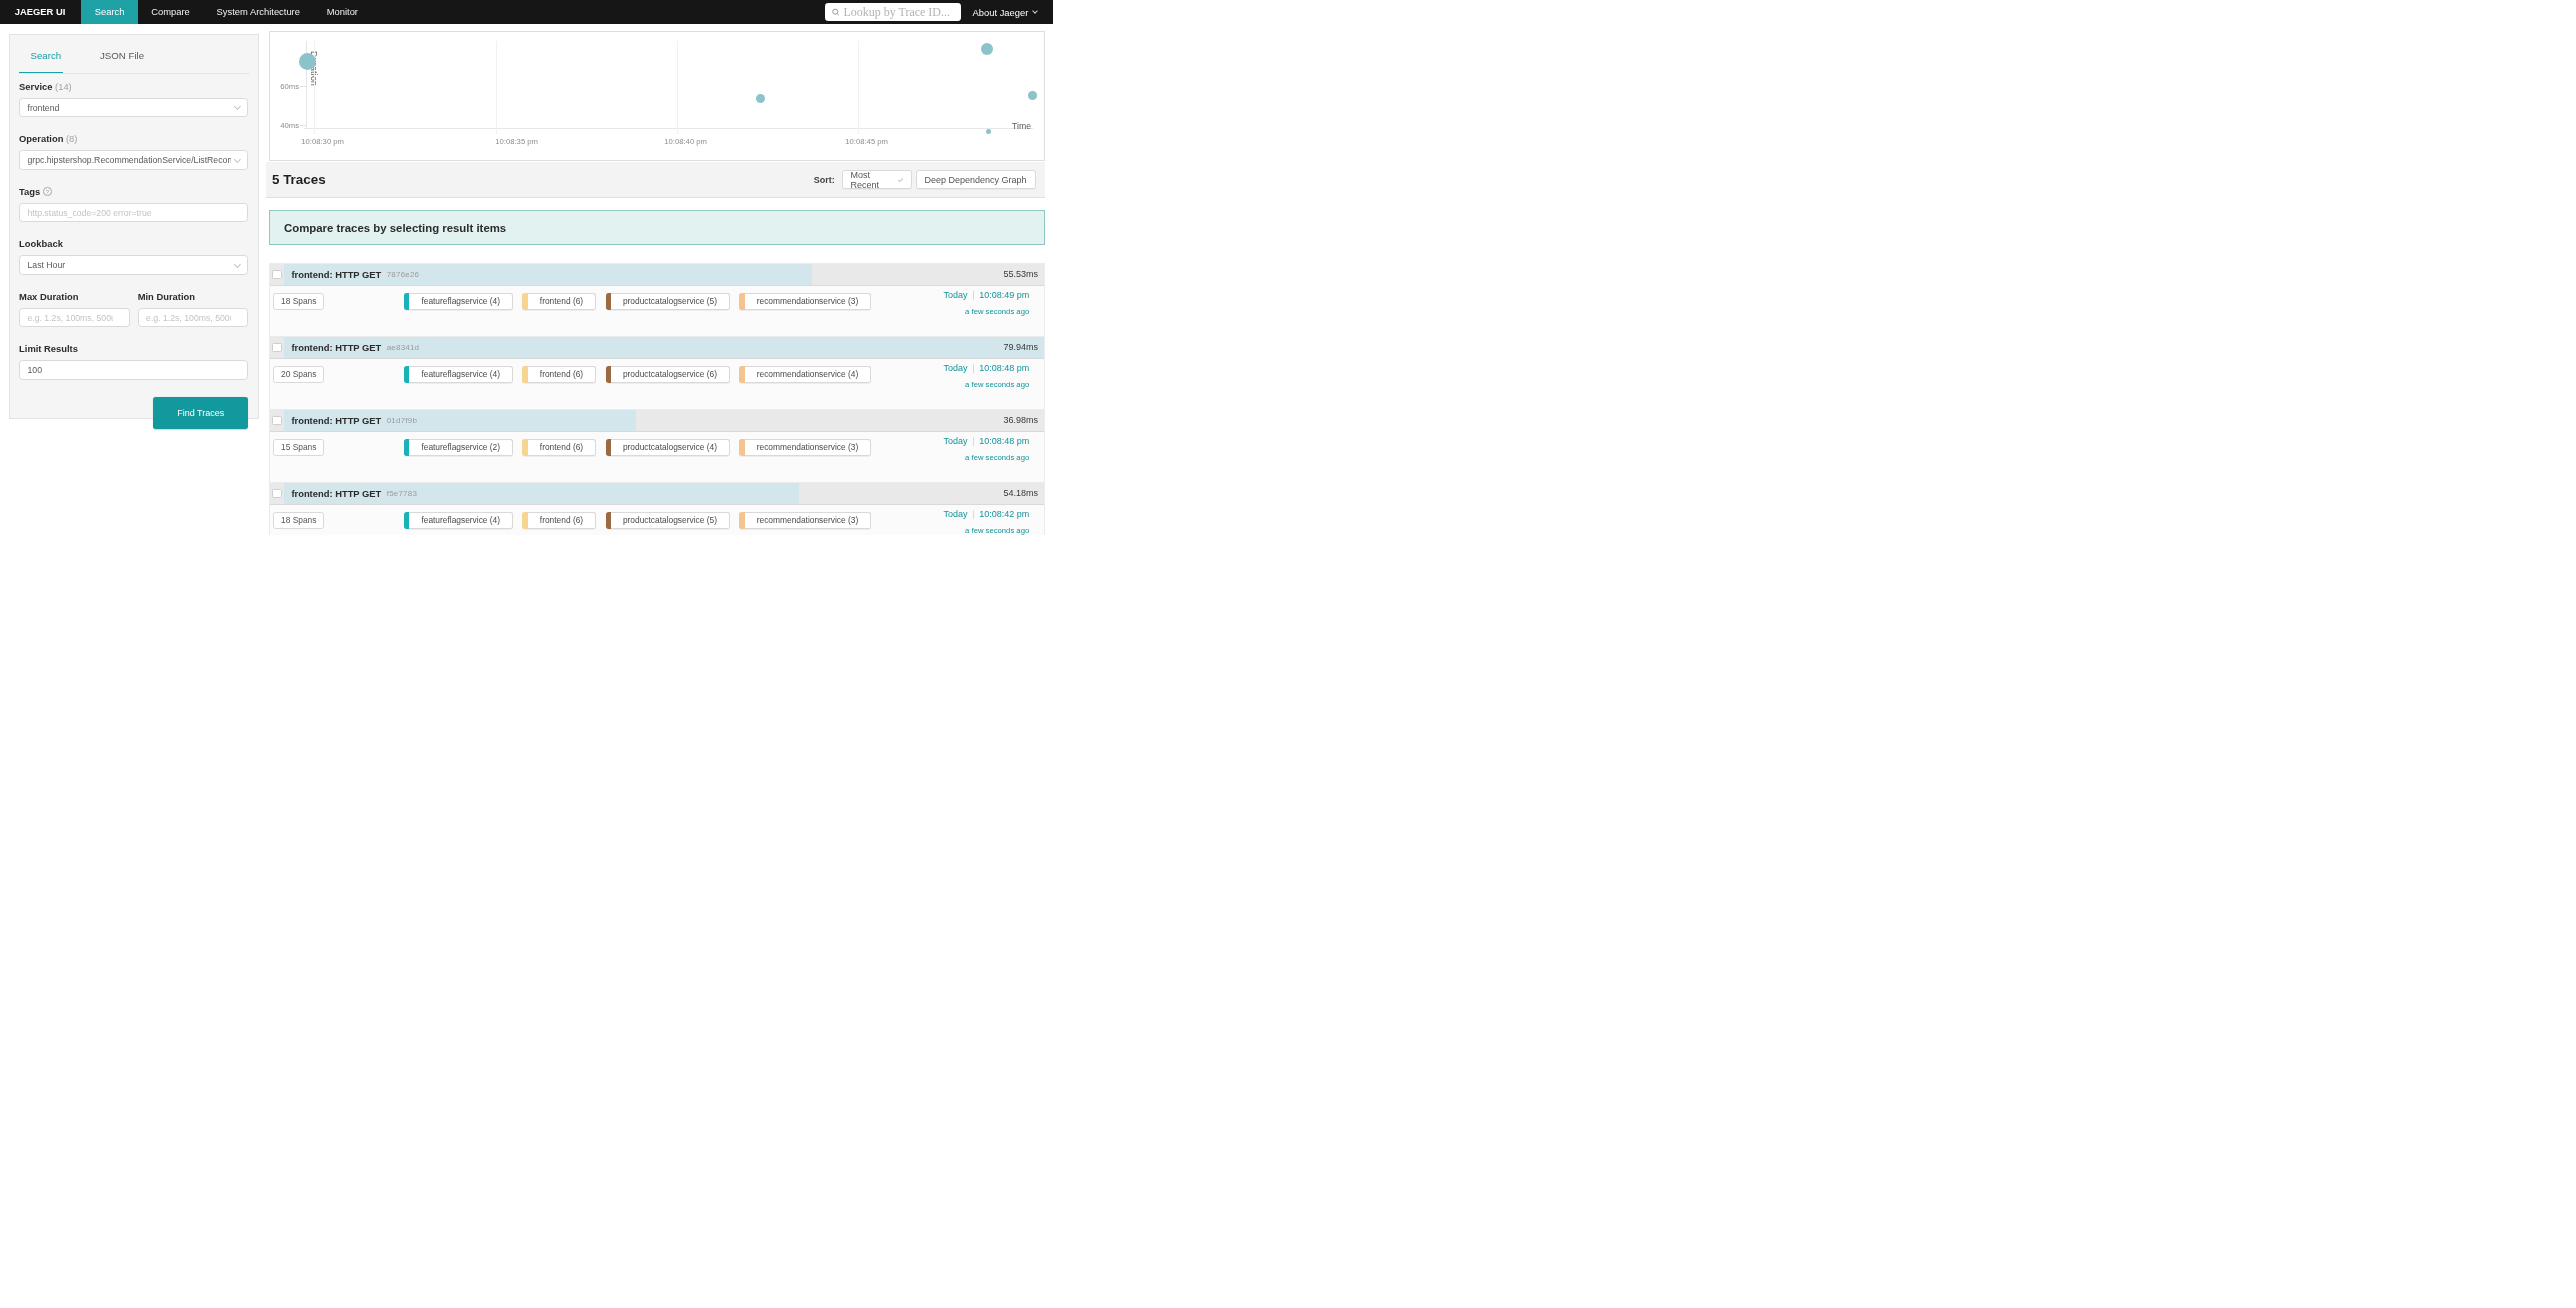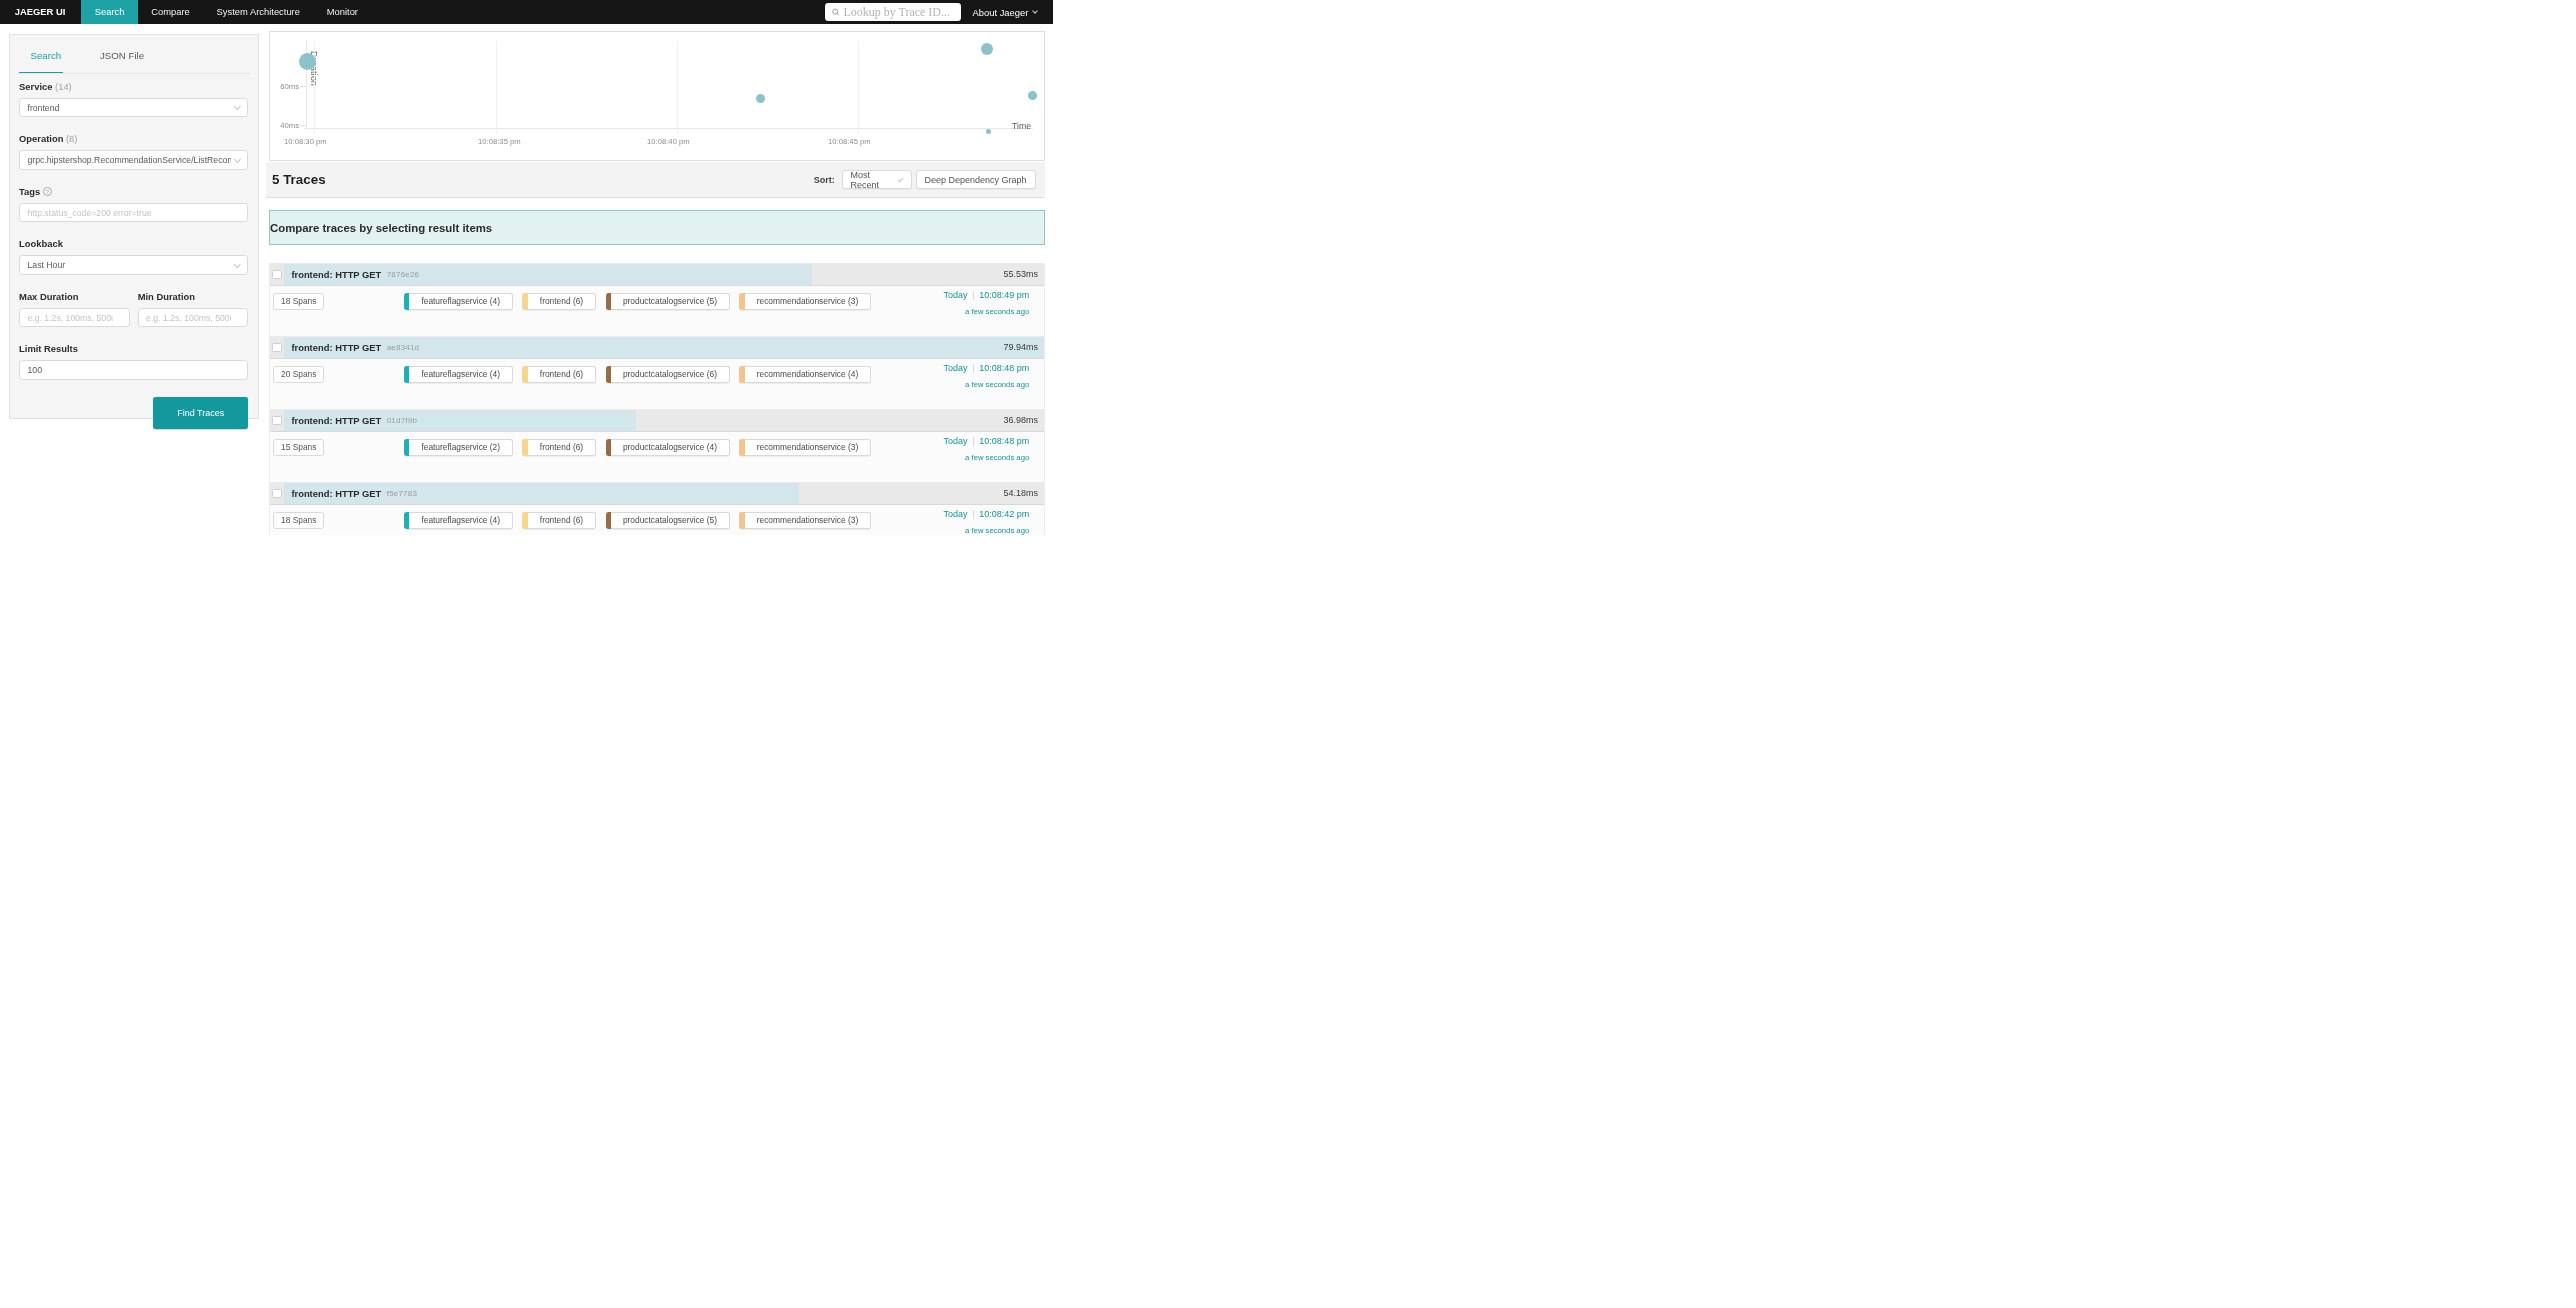--- a/index.html
+++ b/index.html
@@ -40,37 +40,37 @@
   .two-col .col { width:111px; }
   .find-btn { float:right; margin-top:0.7px; height:32px; padding:0 24px; background:#11999e; color:#fff; border:none; border-radius:2.7px; font-size:9px; font-family:"Liberation Sans",sans-serif; cursor:pointer; box-shadow:0 0.7px 1.3px rgba(0,0,0,.18); }
 
   
   .chart-card { position:absolute; left:269px; top:31px; width:776px; height:130px; background:#fff; border:0.7px solid #dedede; overflow:hidden; }
   .axis-v { position:absolute; left:36px; top:9.4px; width:1.3px; height:88px; background:#e7e7e7; }
   .axis-h { position:absolute; left:34px; top:96px; width:729px; height:1.3px; background:#e7e7e7; }
   .gridline-v { position:absolute; top:9.4px; width:0.7px; height:93px; background:#f1f1f1; }
   .ytick-stub { position:absolute; left:30px; width:6px; height:1.3px; background:#e3e3e3; }
   .ylab { position:absolute; right:749px; width:27px; text-align:right; font-size:7.7px; color:#8c8c8c; }
-  .xlab { position:absolute; top:105px; width:60px; margin-left:-30px; text-align:left; font-size:7.7px; color:#8c8c8c; }
+  .xlab { position:absolute; top:105px; width:60px; margin-left:-30px; text-align:right; font-size:7.7px; color:#8c8c8c; }
   .axis-name-y { position:absolute; left:39px; top:19px; writing-mode:vertical-rl; font-size:8.7px; color:#595959; letter-spacing:0.3px; }
   .axis-name-x { position:absolute; left:742px; top:89px; font-size:8.7px; color:#595959; }
   .dot { position:absolute; border-radius:50%; background:#8cc2c9; cursor:pointer; }
 
   
   .results-head { position:absolute; left:266px; top:162px; width:779px; height:36px; background:#f3f3f3; border-bottom:0.7px solid #dfdfdf; display:flex; align-items:center; }
   .results-count { font-size:13.4px; font-weight:bold; color:#1f1f1f; margin-left:6px; }
   .rh-right { margin-left:auto; display:flex; align-items:center; gap:4px; margin-right:9.4px; }
   .sort-label { font-size:9px; color:#434343; font-weight:bold; margin-right:2.7px; }
   .white-btn { height:19.5px; background:#fff; border:0.7px solid #d9d9d9; border-radius:2.7px; display:flex; align-items:center; font-size:9px; color:#555; padding:0 8px; cursor:pointer; box-shadow:0 0.7px 0.7px rgba(0,0,0,.04); }
   .sort-select { width:70px; justify-content:space-between;gap:19px; }
   .sort-select .chev { border-color:#c6c6c6; margin-top:-1.3px; }
 
   
   .banner { position:absolute; left:269px; top:210px; width:776px; height:35px; background:#e2f2f0; border:0.7px solid #8fc8c2; display:flex; align-items:center; }
-  .banner span { font-size:11.4px; font-weight:bold; color:#2b2b2b; }
+  .banner span { font-size:11.4px; font-weight:bold; color:#2b2b2b; margin-left:14px; }
 
   
   .trace-item { position:absolute; left:269px; width:776px; height:76px; background:#fbfbfb; border:0.7px solid #ebebeb; cursor:pointer; }
   .ti-head { position:relative; height:21.5px; background:#e9e9e9; border-bottom:0.7px solid #d9d9d9; display:flex; }
   .cb-cell { width:14px; display:flex; align-items:center; justify-content:center; z-index:3; }
   .checkbox { width:9.4px; height:9.4px; background:#fff; border:0.7px solid #cfcfcf; border-radius:1.3px; }
   .bar-zone { position:relative; flex:1; }
   .dur-bar { position:absolute; left:0; top:0; bottom:0; background:#d3e6ec; }
   .ti-title-row { position:absolute; left:0; right:0; top:0; bottom:0; display:flex; align-items:center; padding-left:7.4px; }
   .ti-title { font-size:9.4px; font-weight:bold; color:#2b2b2b; }

